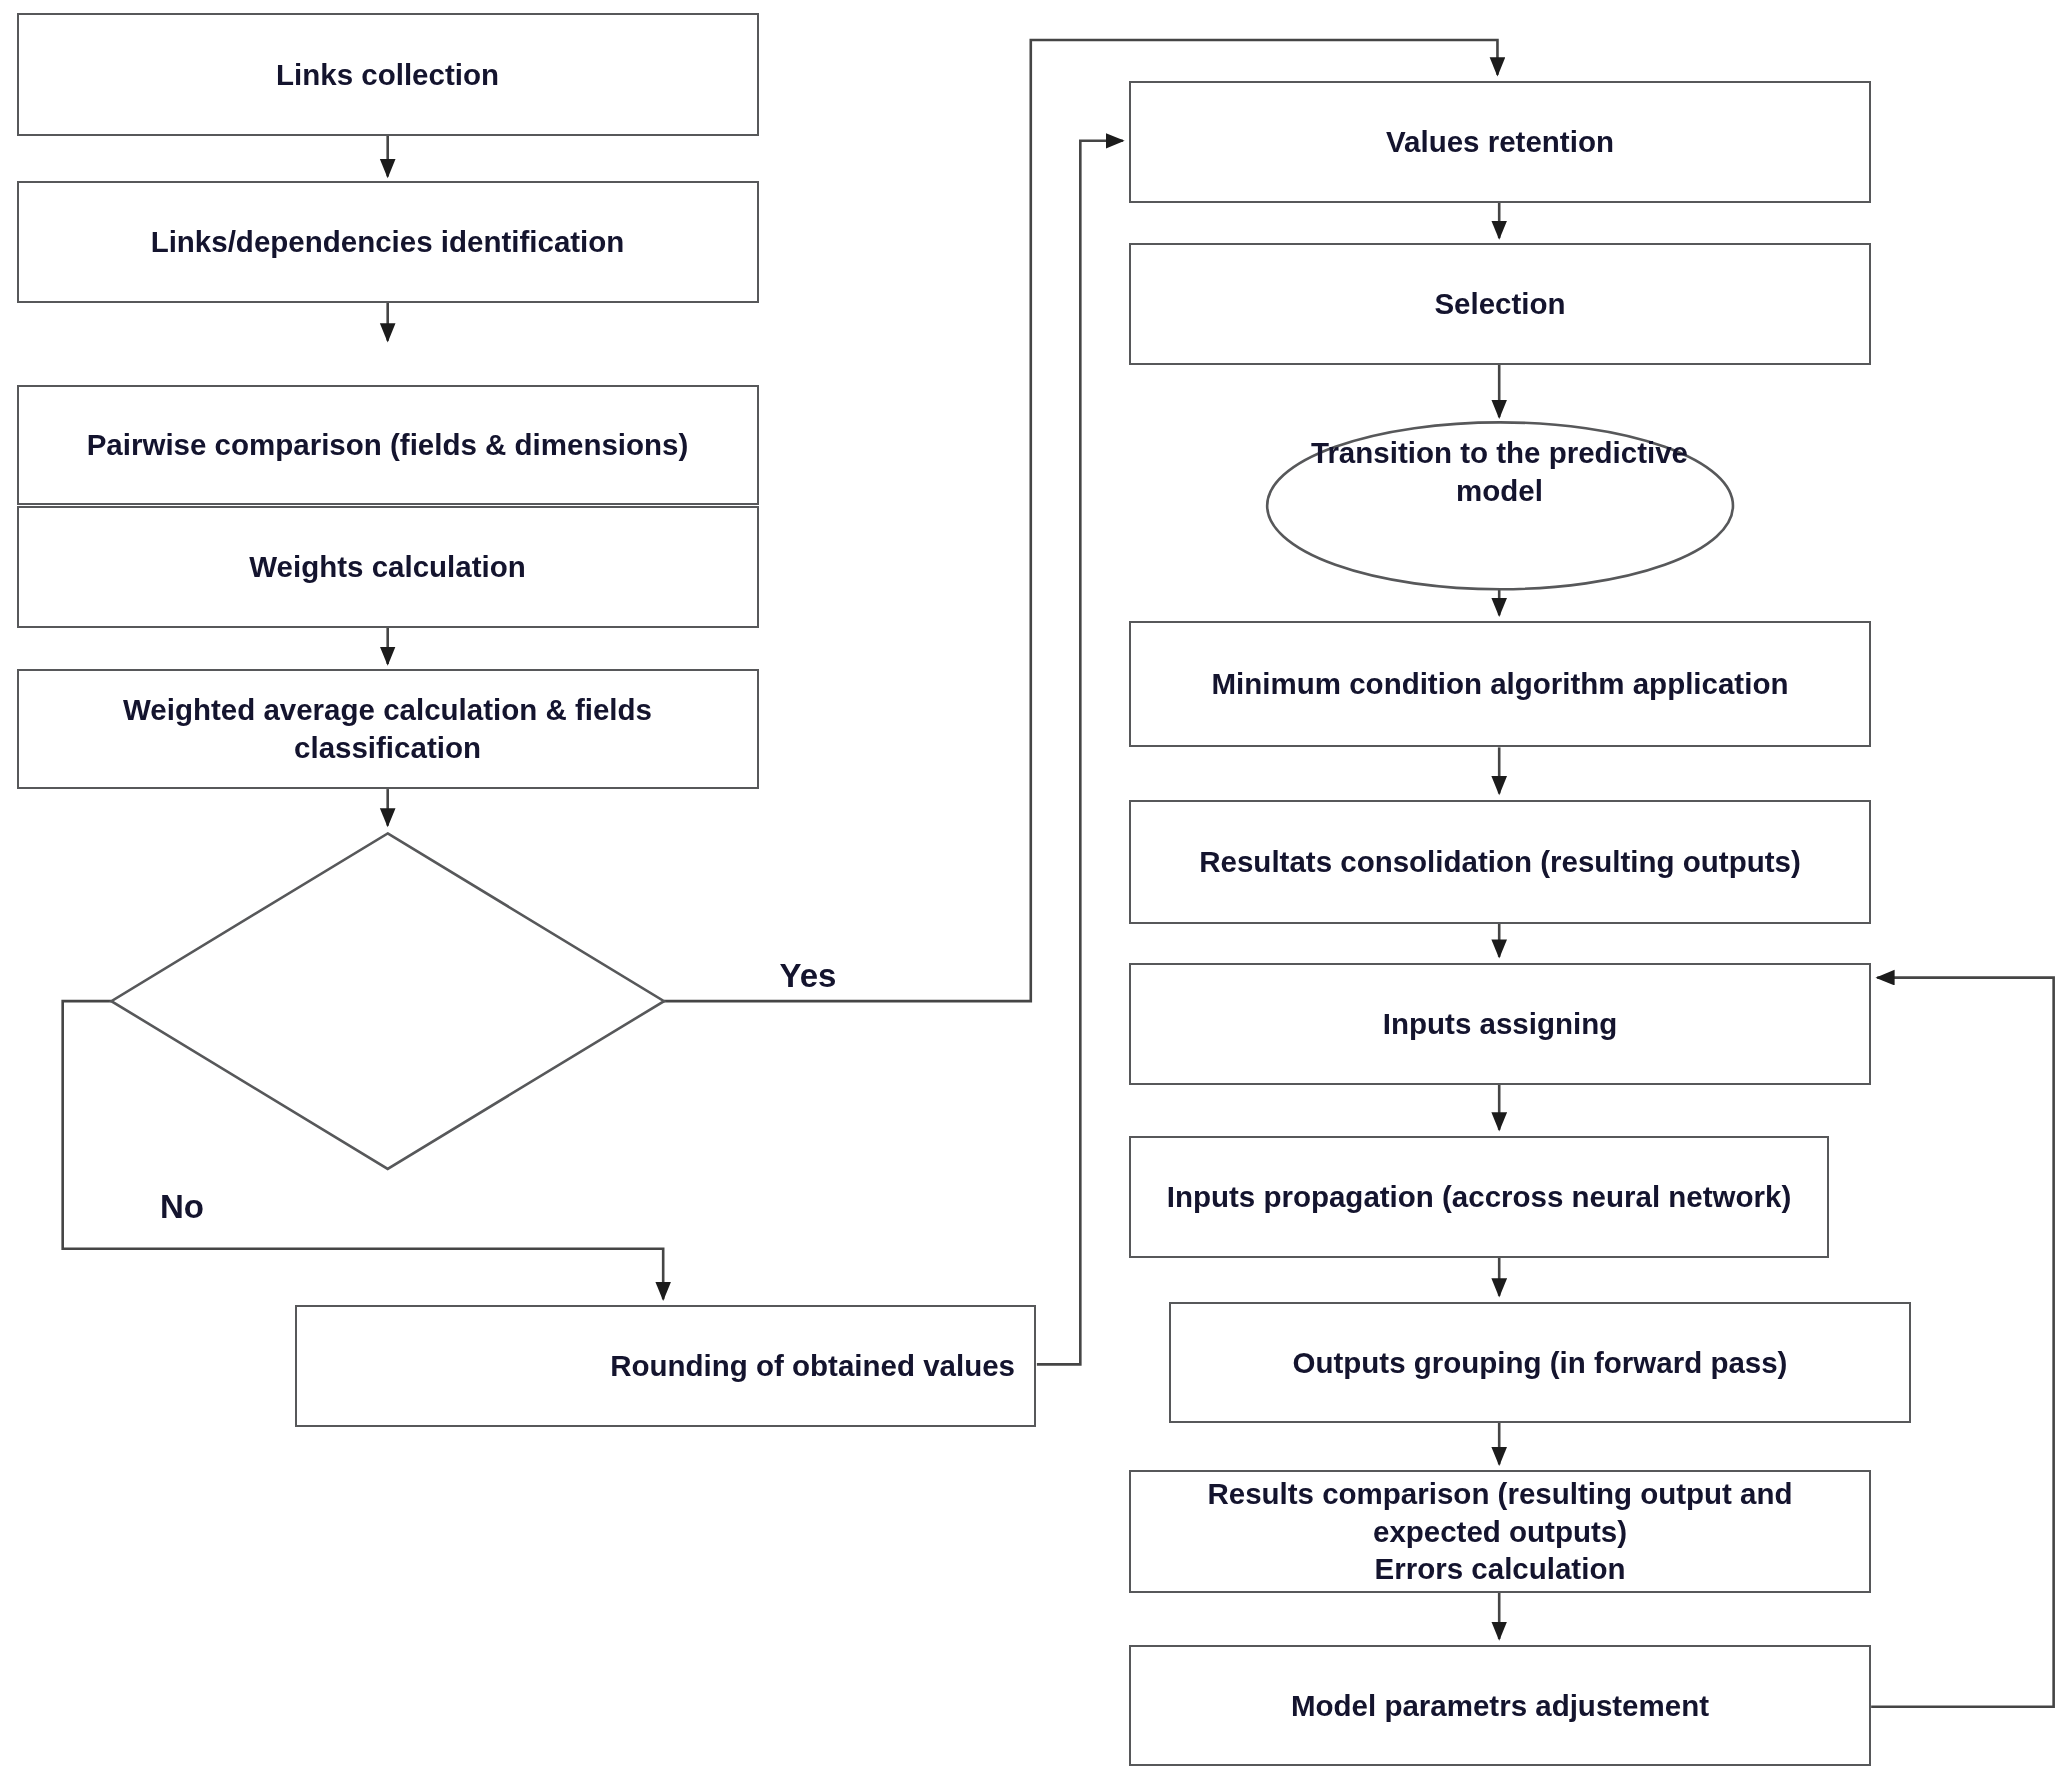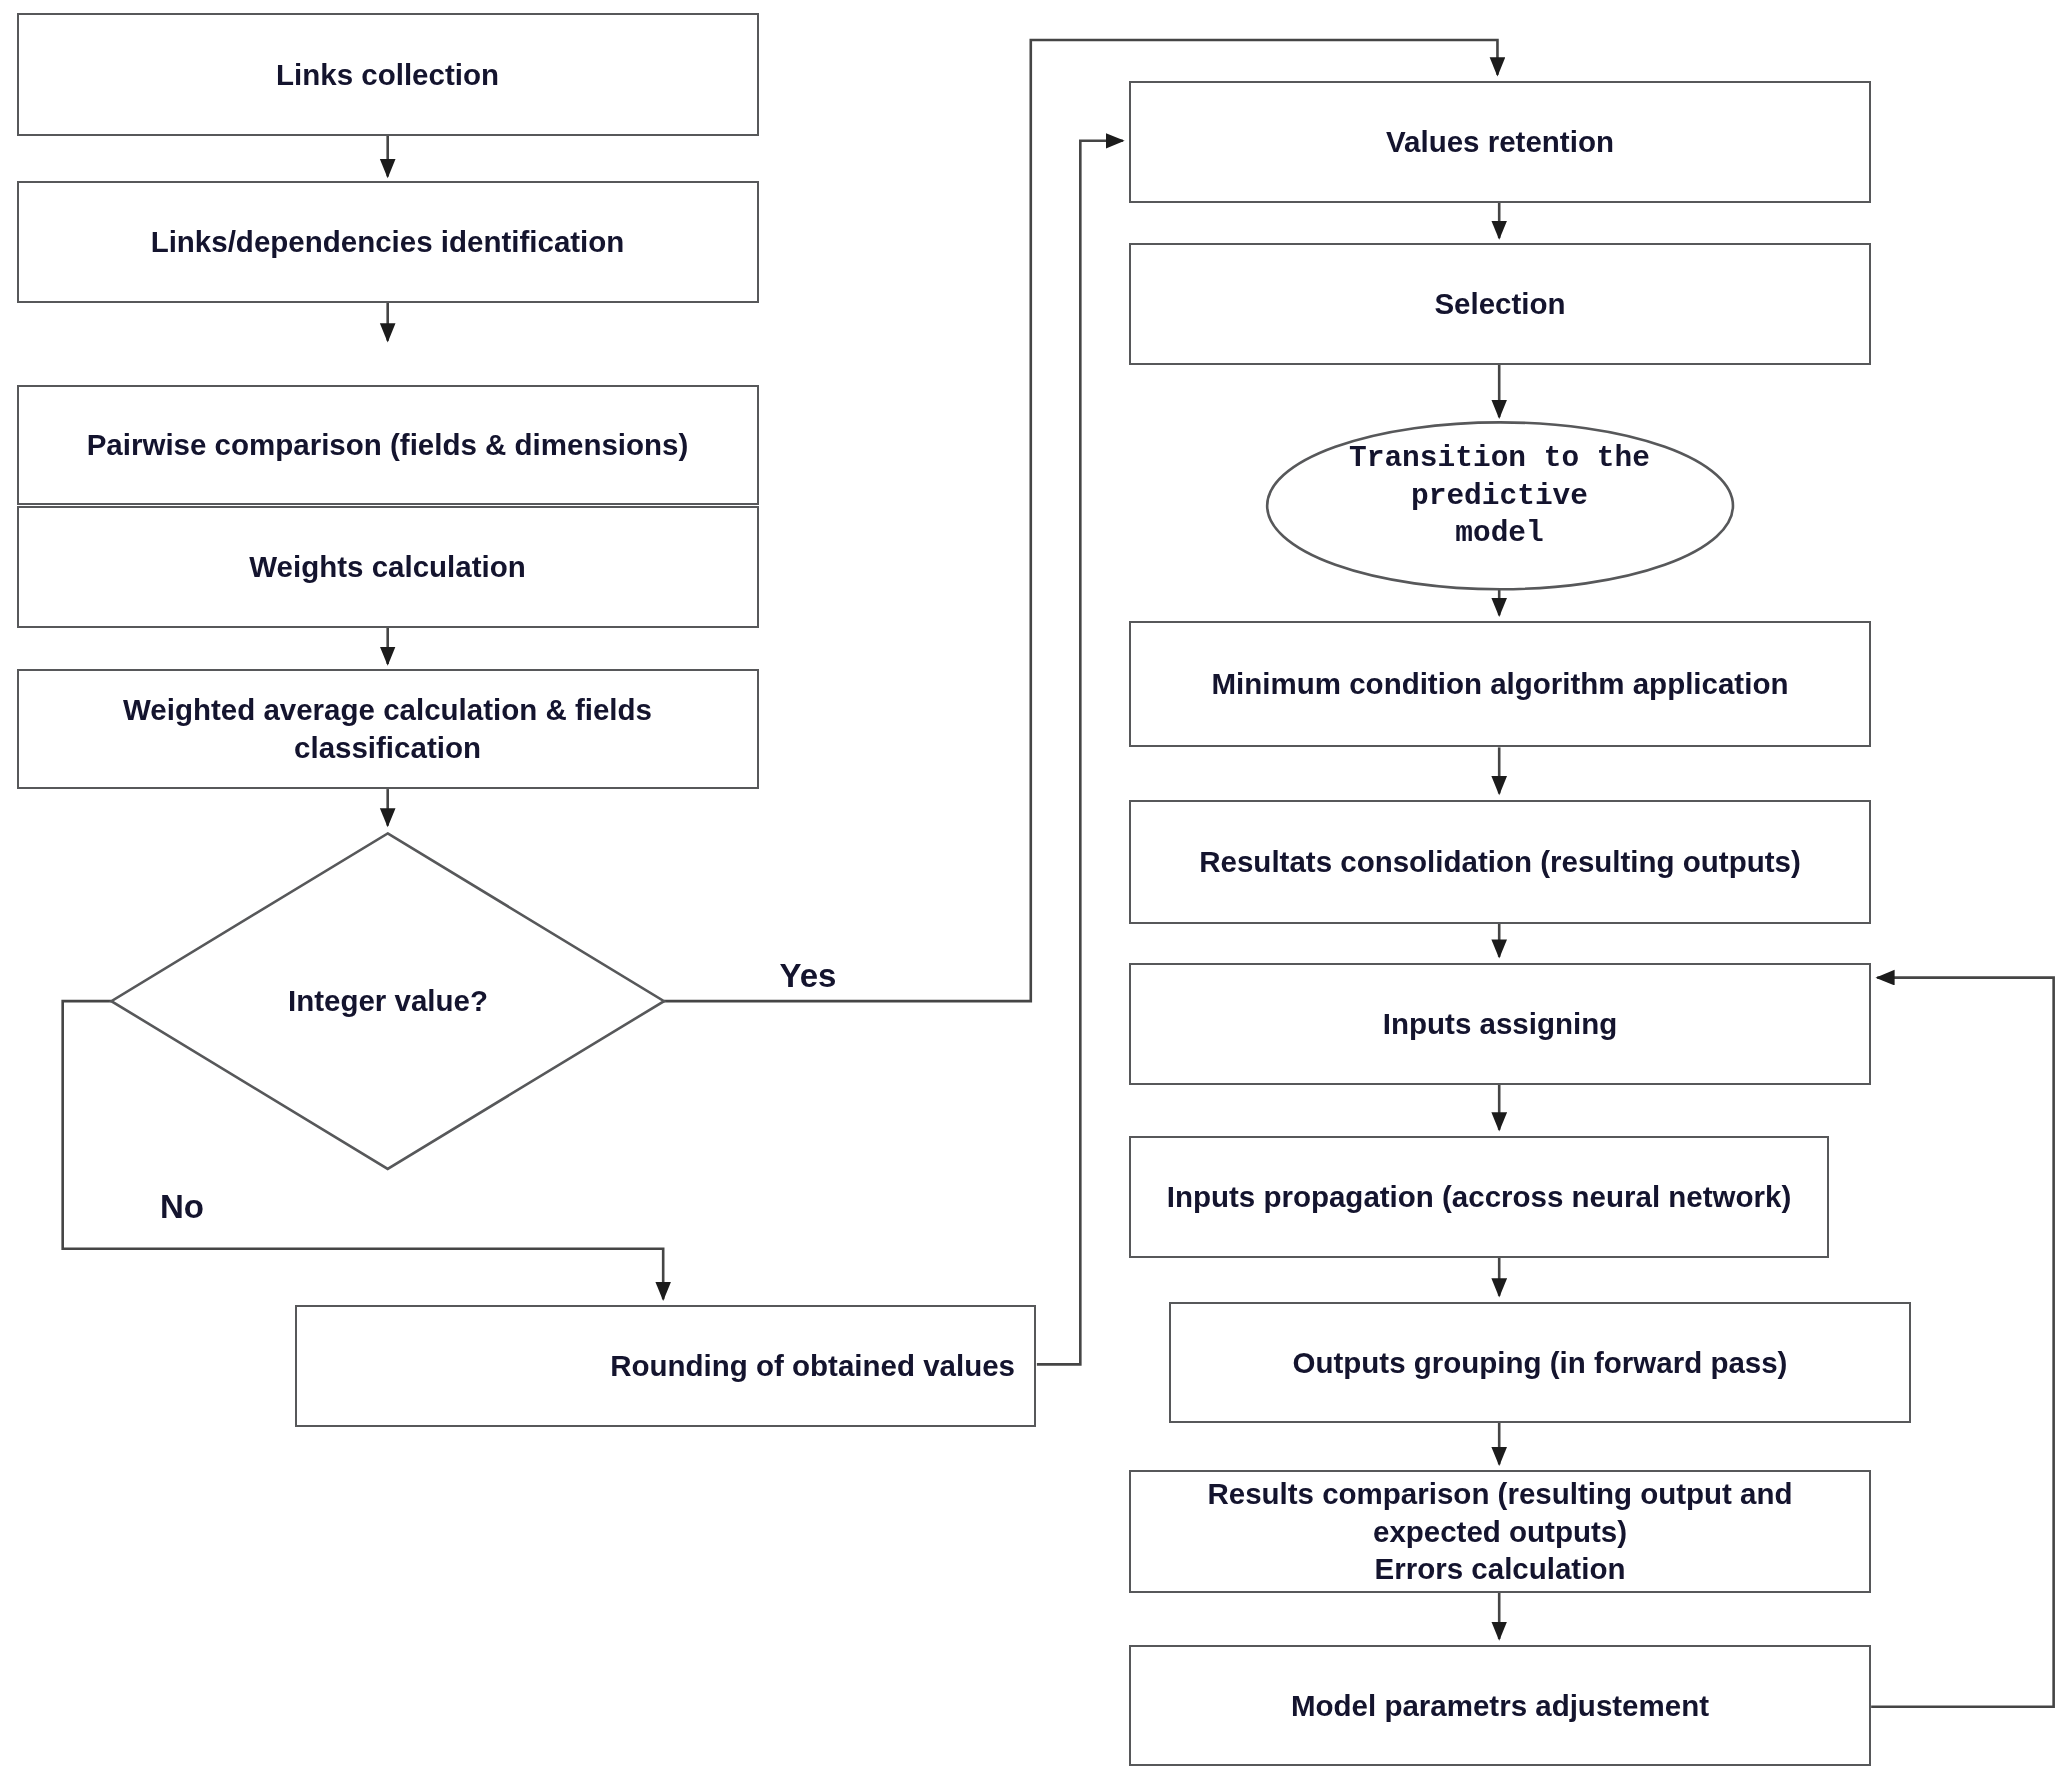--- a/index.html
+++ b/index.html
@@ -82,43 +82,40 @@
     <span class="node-label">Pairwise comparison (fields &amp; dimensions)</span>
   </div>
   <div class="node" style="left:16.5px;top:506px;width:742px;height:122px;">
     <span class="node-label">Weights calculation</span>
   </div>
   <div class="node" style="left:16.5px;top:669px;width:742px;height:120px;">
     <span class="node-label">Weighted average calculation &amp; fields
 classification</span>
   </div>
 
-  <div class="overlay-label" style="left:214px;top:949px;width:348px;height:104px;">
-    <span class="node-label">Integer value?</span>
-  </div>
 
   <div class="free-label" style="left:747px;top:954px;width:122px;height:43px;">
     <span>Yes</span>
   </div>
   <div class="free-label" style="left:130px;top:1185px;width:104px;height:43px;">
     <span>No</span>
   </div>
 
   <div class="node" style="left:295px;top:1305px;width:741px;height:122px;justify-content:flex-end;">
     <span class="node-label">Rounding of obtained values</span>
   </div>
 
   <div class="node" style="left:1129px;top:81px;width:742px;height:122px;">
     <span class="node-label">Values retention</span>
   </div>
   <div class="node" style="left:1129px;top:243px;width:742px;height:122px;">
     <span class="node-label">Selection</span>
   </div>
 
-  <div class="overlay-label" style="left:1291px;top:440px;width:417px;height:113px;font-family:Liberation Mono, monospace;">
+  <div class="overlay-label" style="left:1291px;top:415px;width:417px;height:113px;">
     <span class="node-label">Transition to the predictive
 model</span>
   </div>
 
   <div class="node" style="left:1129px;top:800px;width:742px;height:124px;">
     <span class="node-label">Resultats consolidation (resulting outputs)</span>
   </div>
   <div class="node" style="left:1129px;top:621px;width:742px;height:126px;">
     <span class="node-label">Minimum condition algorithm application</span>
   </div>

